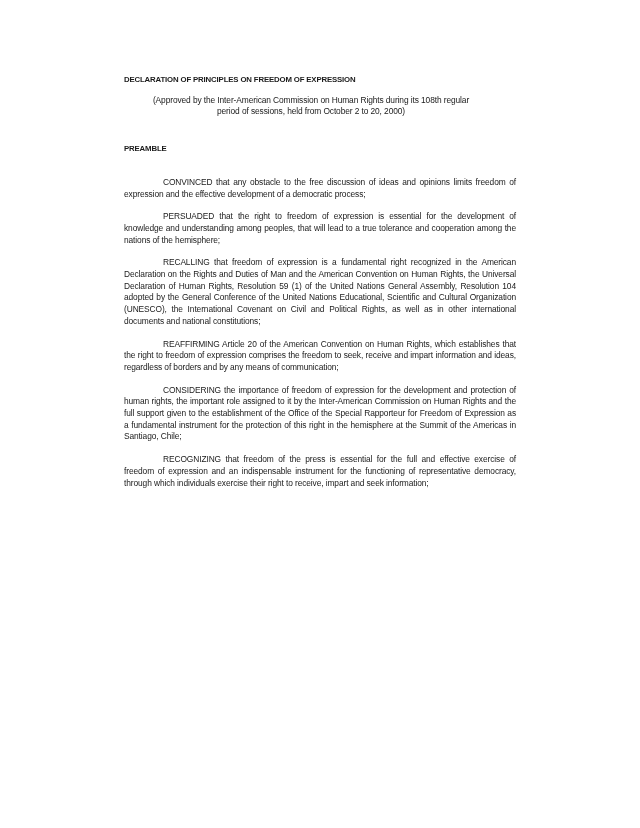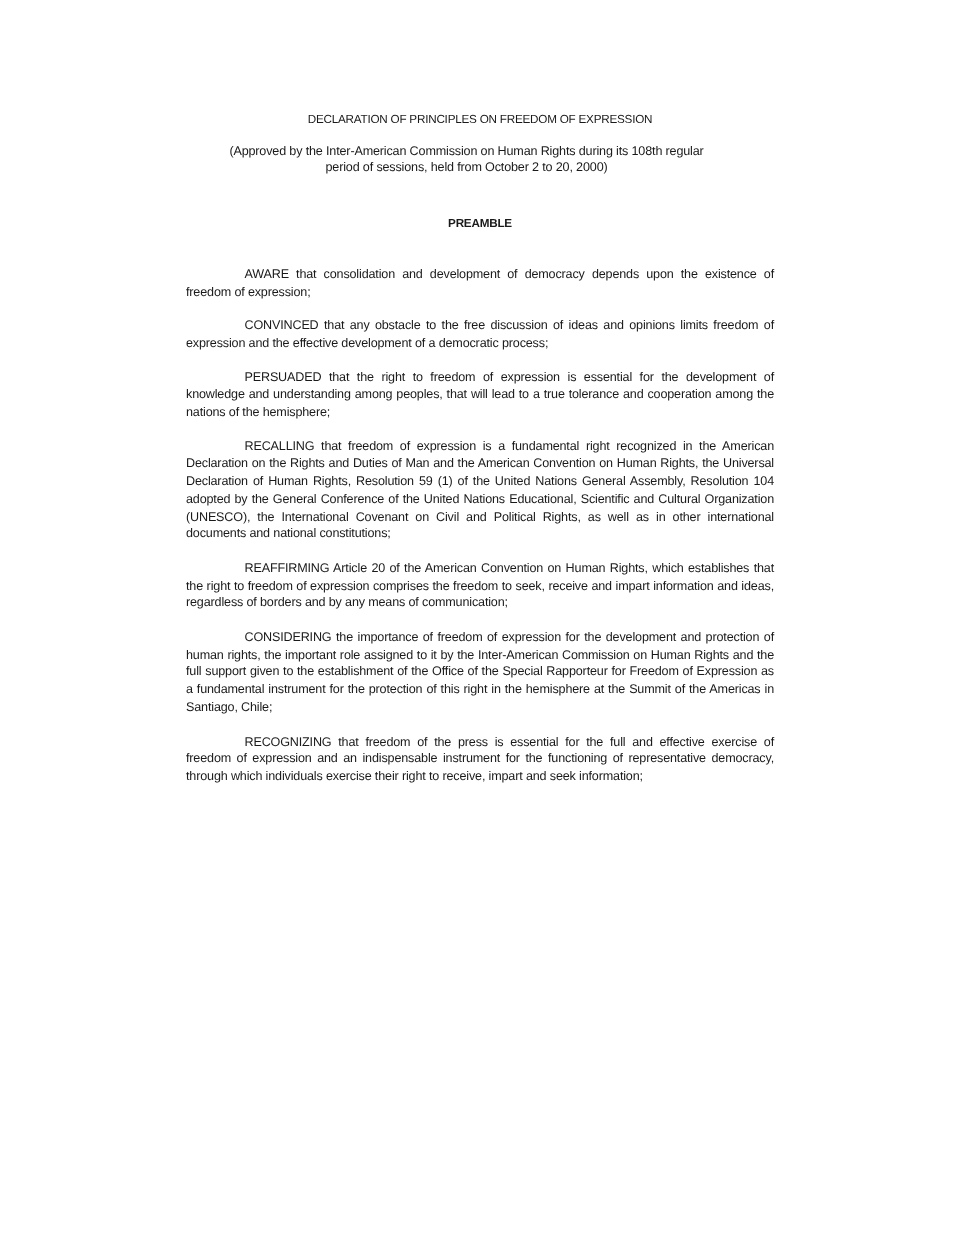--- a/index.html
+++ b/index.html
@@ -18,32 +18,32 @@
   .page {
     position: absolute;
     left: 124px;
     top: 74px;
     width: 392px;
     font-size: 8.4px;
     line-height: 11.7px;
     letter-spacing: -0.1px;
   }
   .title {
-    text-align: center;
-    font-weight: normal;
+    text-align: left;
+    font-weight: bold;
     font-size: 7.8px;
     margin: 0 0 9px 0;
     letter-spacing: -0.15px;
   }
   .subtitle {
     text-align: center;
     margin: 0 40px 0 22px;
   }
   .heading {
-    text-align: center;
+    text-align: left;
     font-weight: bold;
     font-size: 7.8px;
     margin: 25px 0 22px 0;
     letter-spacing: -0.15px;
   }
   .para {
     text-align: justify;
     text-indent: 39px;
     margin: 0 0 11px 0;
   }
@@ -53,21 +53,20 @@
 </style>
 </head>
 <body>
 
 <div class="page">
   <div class="title">DECLARATION OF PRINCIPLES ON FREEDOM OF EXPRESSION</div>
   <div class="subtitle">(Approved by the Inter-American Commission on Human Rights during its 108th regular period of sessions, held from October 2 to 20, 2000)</div>
   <div class="heading">PREAMBLE</div>
 
 
-  <p class="para"><span class="lead">AWARE</span><span> that consolidation and development of democracy depends upon the existence of freedom of expression;</span></p>
 
   <p class="para"><span class="lead">CONVINCED</span><span> that any obstacle to the free discussion of ideas and opinions limits freedom of expression and the effective development of a democratic process;</span></p>
 
   <p class="para"><span class="lead">PERSUADED</span><span> that the right to freedom of expression is essential for the development of knowledge and understanding among peoples, that will lead to a true tolerance and cooperation among the nations of the hemisphere;</span></p>
 
 
   <p class="para"><span class="lead">RECALLING</span><span> that freedom of expression is a fundamental right recognized in the American Declaration on the Rights and Duties of Man and the American Convention on Human Rights, the Universal Declaration of Human Rights, Resolution 59 (1) of the United Nations General Assembly, Resolution 104 adopted by the General Conference of the United Nations Educational, Scientific and Cultural Organization (UNESCO), the International Covenant on Civil and Political Rights, as well as in other international documents and national constitutions;</span></p>
 
 
   <p class="para"><span class="lead">REAFFIRMING</span><span> Article 20 of the American Convention on Human Rights, which establishes that the right to freedom of expression comprises the freedom to seek, receive and impart information and ideas, regardless of borders and by any means of communication;</span></p>

